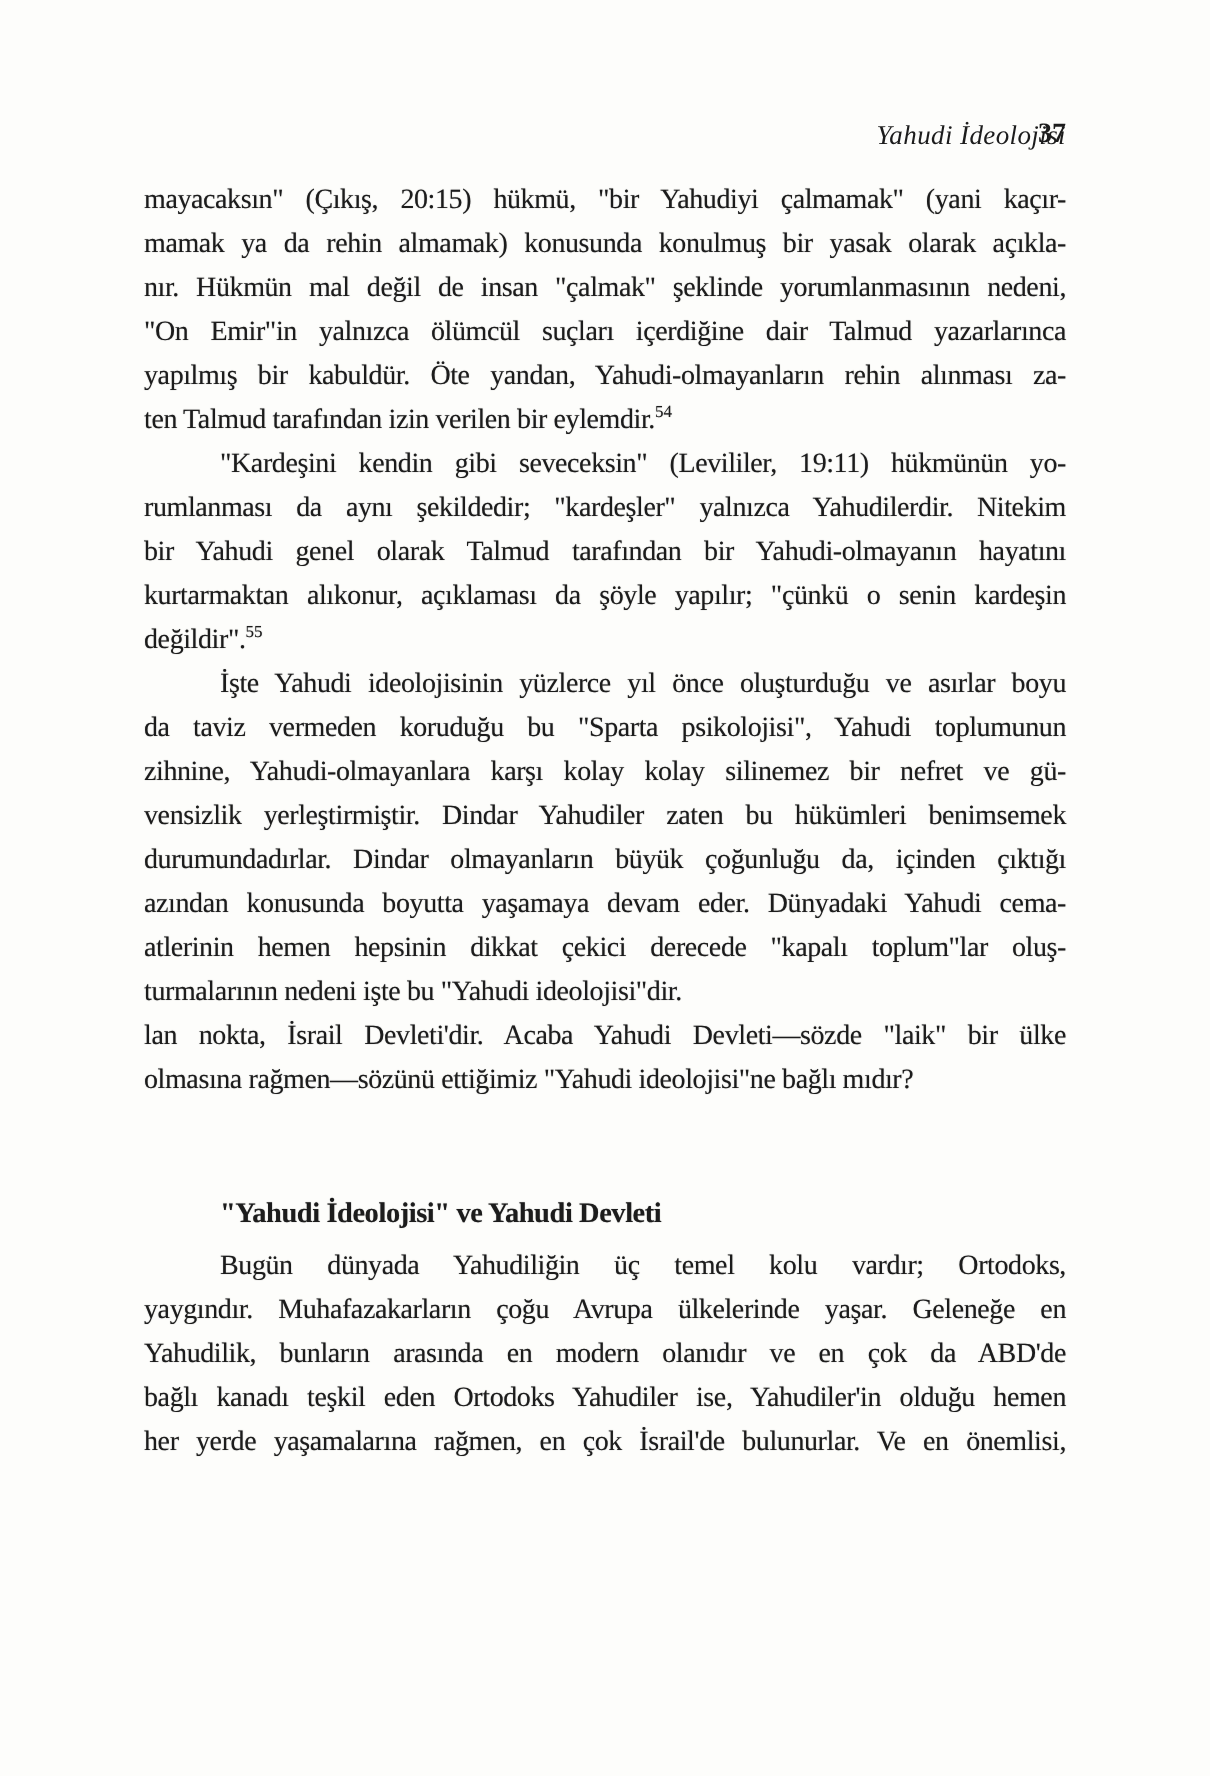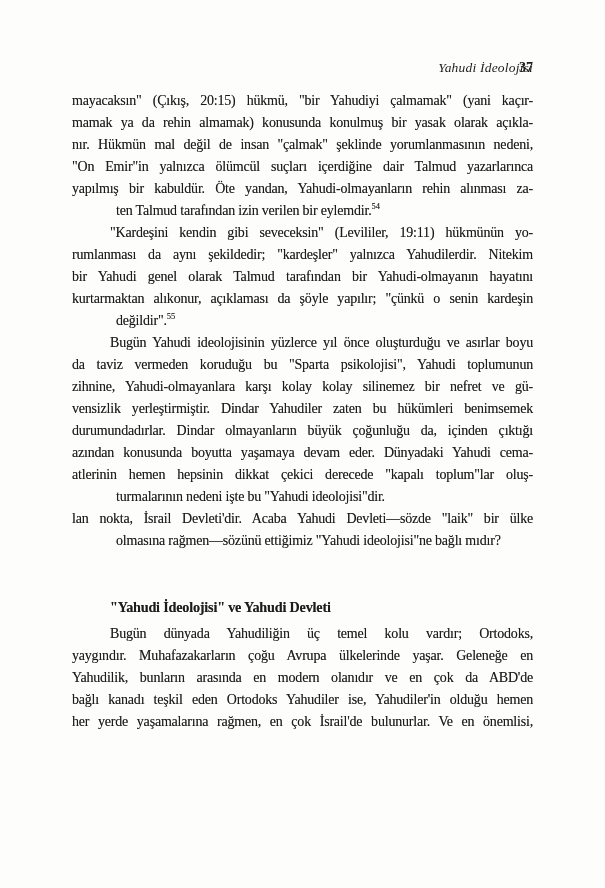--- a/index.html
+++ b/index.html
@@ -46,21 +46,20 @@
     line-height: 22px;
     letter-spacing: -0.2px;
     text-shadow: 0 0 0.5px rgba(30,30,30,0.5);
   }
   .line {
     text-align: justify;
     text-align-last: justify;
   }
   .line.para-end {
     text-align-last: left;
-    margin-left: 44px;
   }
   .line.indent {
     text-indent: 38px;
   }
   sup.fn {
     font-size: 8.5px;
     line-height: 0;
     vertical-align: super;
     letter-spacing: 0;
   }
@@ -96,21 +95,21 @@
 
     <div class="paragraph">
       <div class="line indent">"Kardeşini kendin gibi seveceksin" (Levililer, 19:11) hükmünün yo-</div>
       <div class="line">rumlanması da aynı şekildedir; "kardeşler" yalnızca Yahudilerdir. Nitekim</div>
       <div class="line">bir Yahudi genel olarak Talmud tarafından bir Yahudi-olmayanın hayatını</div>
       <div class="line">kurtarmaktan alıkonur, açıklaması da şöyle yapılır; "çünkü o senin kardeşin</div>
       <div class="line para-end"><span>değildir".</span><sup class="fn">55</sup></div>
     </div>
 
     <div class="paragraph">
-      <div class="line indent">Bugün Yahudi ideolojisinin yüzlerce yıl önce oluşturduğu ve asırlar boyu</div>
+      <div class="line indent">İşte Yahudi ideolojisinin yüzlerce yıl önce oluşturduğu ve asırlar boyu</div>
       <div class="line">da taviz vermeden koruduğu bu "Sparta psikolojisi", Yahudi toplumunun</div>
       <div class="line">zihnine, Yahudi-olmayanlara karşı kolay kolay silinemez bir nefret ve gü-</div>
       <div class="line">vensizlik yerleştirmiştir. Dindar Yahudiler zaten bu hükümleri benimsemek</div>
       <div class="line">durumundadırlar. Dindar olmayanların büyük çoğunluğu da, içinden çıktığı</div>
       <div class="line">azından konusunda boyutta yaşamaya devam eder. Dünyadaki Yahudi cema-</div>
       <div class="line">atlerinin hemen hepsinin dikkat çekici derecede "kapalı toplum"lar oluş-</div>
       <div class="line para-end">turmalarının nedeni işte bu "Yahudi ideolojisi"dir.</div>
     </div>
 
     <div class="paragraph">

